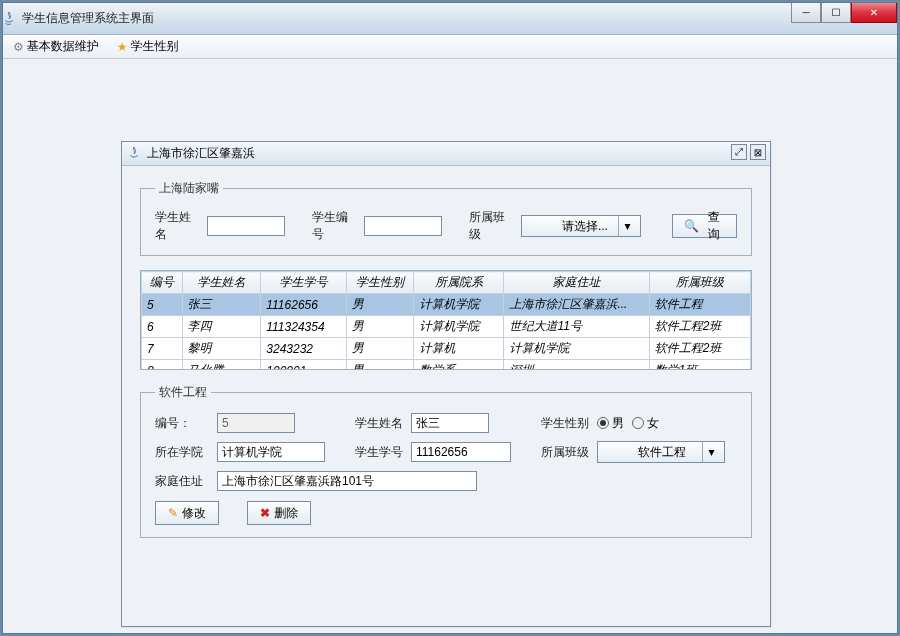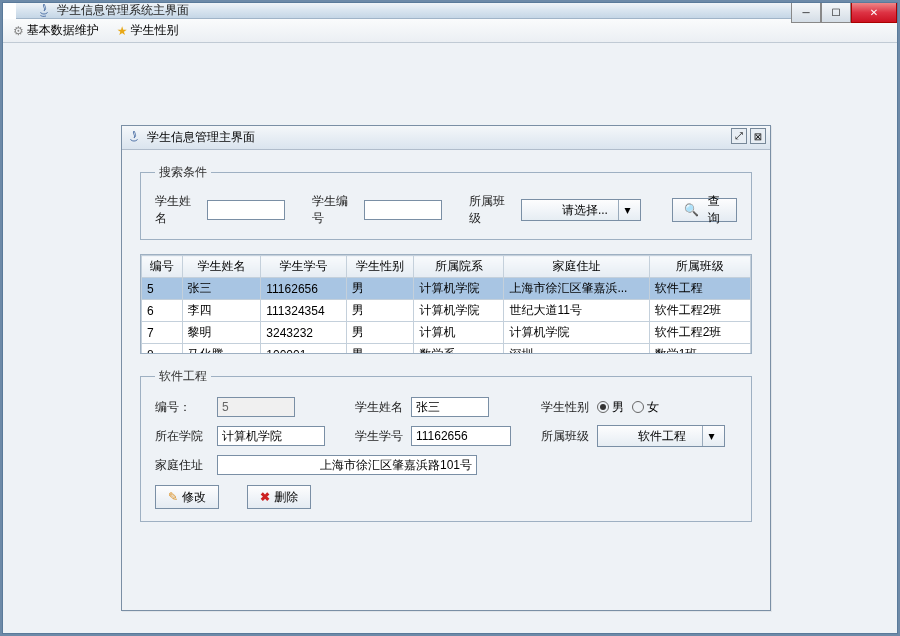--- a/index.html
+++ b/index.html
@@ -14,28 +14,27 @@
 }
 .window {
   position: absolute;
   top: 2px; left: 2px; right: 2px; bottom: 2px;
   background: #fff;
   border: 1px solid #5a7a9a;
   display: flex;
   flex-direction: column;
 }
 .titlebar {
-  height: 16px;
+  height: 32px;
   background: linear-gradient(to bottom, #f0f4f8 0%, #d8e4ef 50%, #c5d6e6 100%);
   border-bottom: 1px solid #a0b4c8;
   display: flex;
   align-items: center;
-  padding: 0 22px;
+  padding: 0 0;
   position: relative;
-  margin-left: 13px;
 }
 .java-icon {
   width: 14px; height: 14px;
   margin-right: 5px;
   display: inline-flex;
   align-items: center;
 }
 .titlebar-title { color: #222; }
 .win-controls {
   position: absolute;
@@ -205,21 +204,21 @@
 tr.selected td {
   background: #a8c5e3;
 }
 .table-wrap {
   border: 1px solid #9eb0c2;
   background: #fff;
   height: 100px;
   overflow: hidden;
   margin-bottom: 14px;
 }
-.table-wrap table { border: none; }
+.table-wrap table { border: none; font-style: italic; }
 .radio {
   display: inline-flex;
   align-items: center;
   gap: 3px;
   cursor: pointer;
 }
 .radio-dot {
   width: 12px; height: 12px;
   border: 1px solid #666;
   border-radius: 50%;
@@ -278,31 +277,31 @@
 
   <div class="client">
 
     <div class="internal-frame">
       <div class="if-title">
         <span class="java-icon">
           <svg width="12" height="14" viewBox="0 0 12 14">
               <path d="M6 0 C4 3 8 4 6 7 C9 5 7 2 6 0 M3 8 C2 9 4 10 6 10 C8 10 10 9 9 8" fill="none" stroke="#57a" stroke-width="1"></path>
             </svg>
         </span>
-        <span>学生信息管理主界面</span>
+        <span>上海市徐汇区肇嘉浜</span>
         <div class="if-ctrls">
           <div class="if-ctrl">⤢</div>
           <div class="if-ctrl">⊠</div>
         </div>
       </div>
 
       <div class="if-body">
 
         <fieldset>
-          <legend>搜索条件</legend>
+          <legend>上海陆家嘴</legend>
           <div class="row">
             <label>学生姓名</label>
             <input class="text" style="width: 78px;" value="">
             <span style="width:12px"></span>
             <label>学生编号</label>
             <input class="text" style="width: 78px;" value="">
             <span style="width:12px"></span>
             <label>所属班级</label>
             <div class="combo">
               <span class="combo-text">请选择...</span>
@@ -400,21 +399,21 @@
             <span style="width:14px"></span>
             <label>所属班级</label>
             <div class="combo">
               <span class="combo-text" style="min-width:60px">软件工程</span>
               <span class="arrow">▾</span>
             </div>
           </div>
 
           <div class="row">
             <label style="width:54px">家庭住址</label>
-            <input class="text" style="width: 260px; text-align: right;" value="上海市徐汇区肇嘉浜路101号">
+            <input class="text" style="width: 260px;" value="上海市徐汇区肇嘉浜路101号">
           </div>
 
           <div class="row" style="margin-top:10px">
             <button class="btn">
               <span class="pencil-icon">✎</span>
               <span>修改</span>
             </button>
             <span style="width:12px"></span>
             <button class="btn">
               <span class="x-icon">✖</span>

